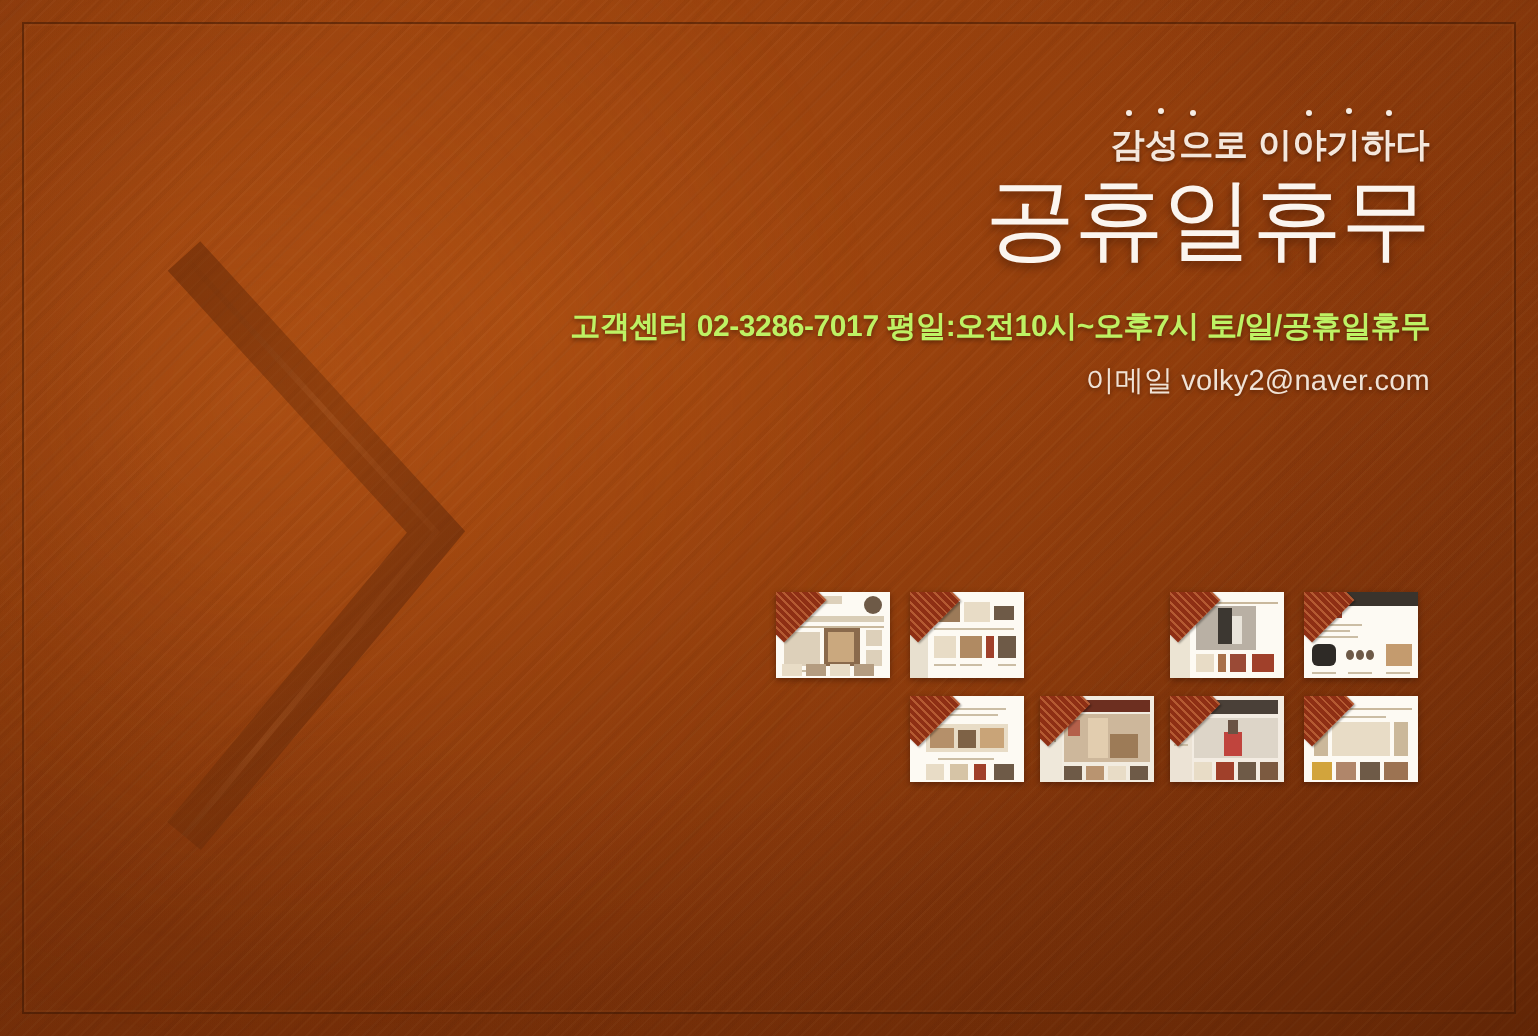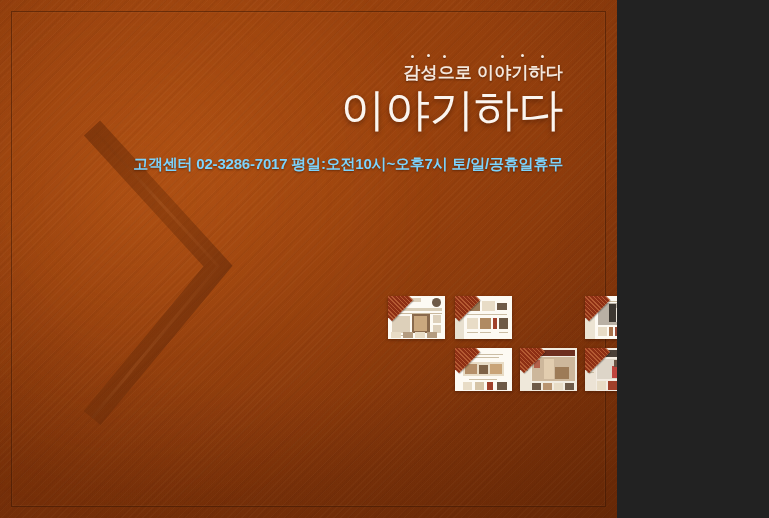--- a/index.html
+++ b/index.html
@@ -7,21 +7,21 @@
     margin: 0;
     padding: 0;
     background: #222;
   }
   body {
     font-family: "Liberation Sans", "DejaVu Sans", sans-serif;
   }
 
   #banner {
     position: relative;
-    width: 617px;
+    width: 769px;
     height: 518px;
     overflow: hidden;
     background: #8d3b0c;
     -webkit-font-smoothing: antialiased;
   }
 
   
   .bg-base {
     position: absolute;
     inset: 0;
@@ -161,21 +161,21 @@
     letter-spacing: -0.5px;
     color: #fbf5ef;
     text-shadow: 0 2px 5px rgba(46, 14, 0, 0.5);
   }
 
   .contact {
     margin-top: 19px;
     font-size: 15px;
     font-weight: 700;
     line-height: 1.25;
-    color: #7dd3fc;
+    color: #bef264;
     letter-spacing: -0.2px;
     text-shadow: 0 1px 2px rgba(50, 16, 0, 0.55);
   }
   .email {
     margin-top: 8px;
     font-size: 14.5px;
     font-weight: 400;
     line-height: 1.25;
     color: #f0e2d5;
     letter-spacing: 0.1px;
@@ -275,24 +275,25 @@
         <i style="left:24px; top:0px;"></i>
         <i style="left:40px; top:1px;"></i>
         <i style="left:98px; top:1px;"></i>
         <i style="left:118px;top:0px;"></i>
         <i style="left:138px;top:1px;"></i>
       </span>
       <span>감성으로 이야기하다</span>
     </div>
 
 
-    <div class="brand">이야기하다</div>
+    <div class="brand">공휴일휴무</div>
 
     <div class="contact">고객센터 02-3286-7017 평일:오전10시~오후7시 토/일/공휴일휴무</div>
 
+    <div class="email">이메일 volky2@naver.com</div>
   </div>
 
   <div class="gallery">
 
     <div class="thumb" style="left:388px; top:296px;">
       <div class="shot">
         <div class="pg"></div>
         <div class="blk lt" style="left:3px;  top:2px;  width:30px; height:4px;"></div>
         <div class="blk dk" style="left:44px; top:2px;  width:9px;  height:9px; border-radius:50%;"></div>
         <div class="navbar" style="top:12px;"></div>

